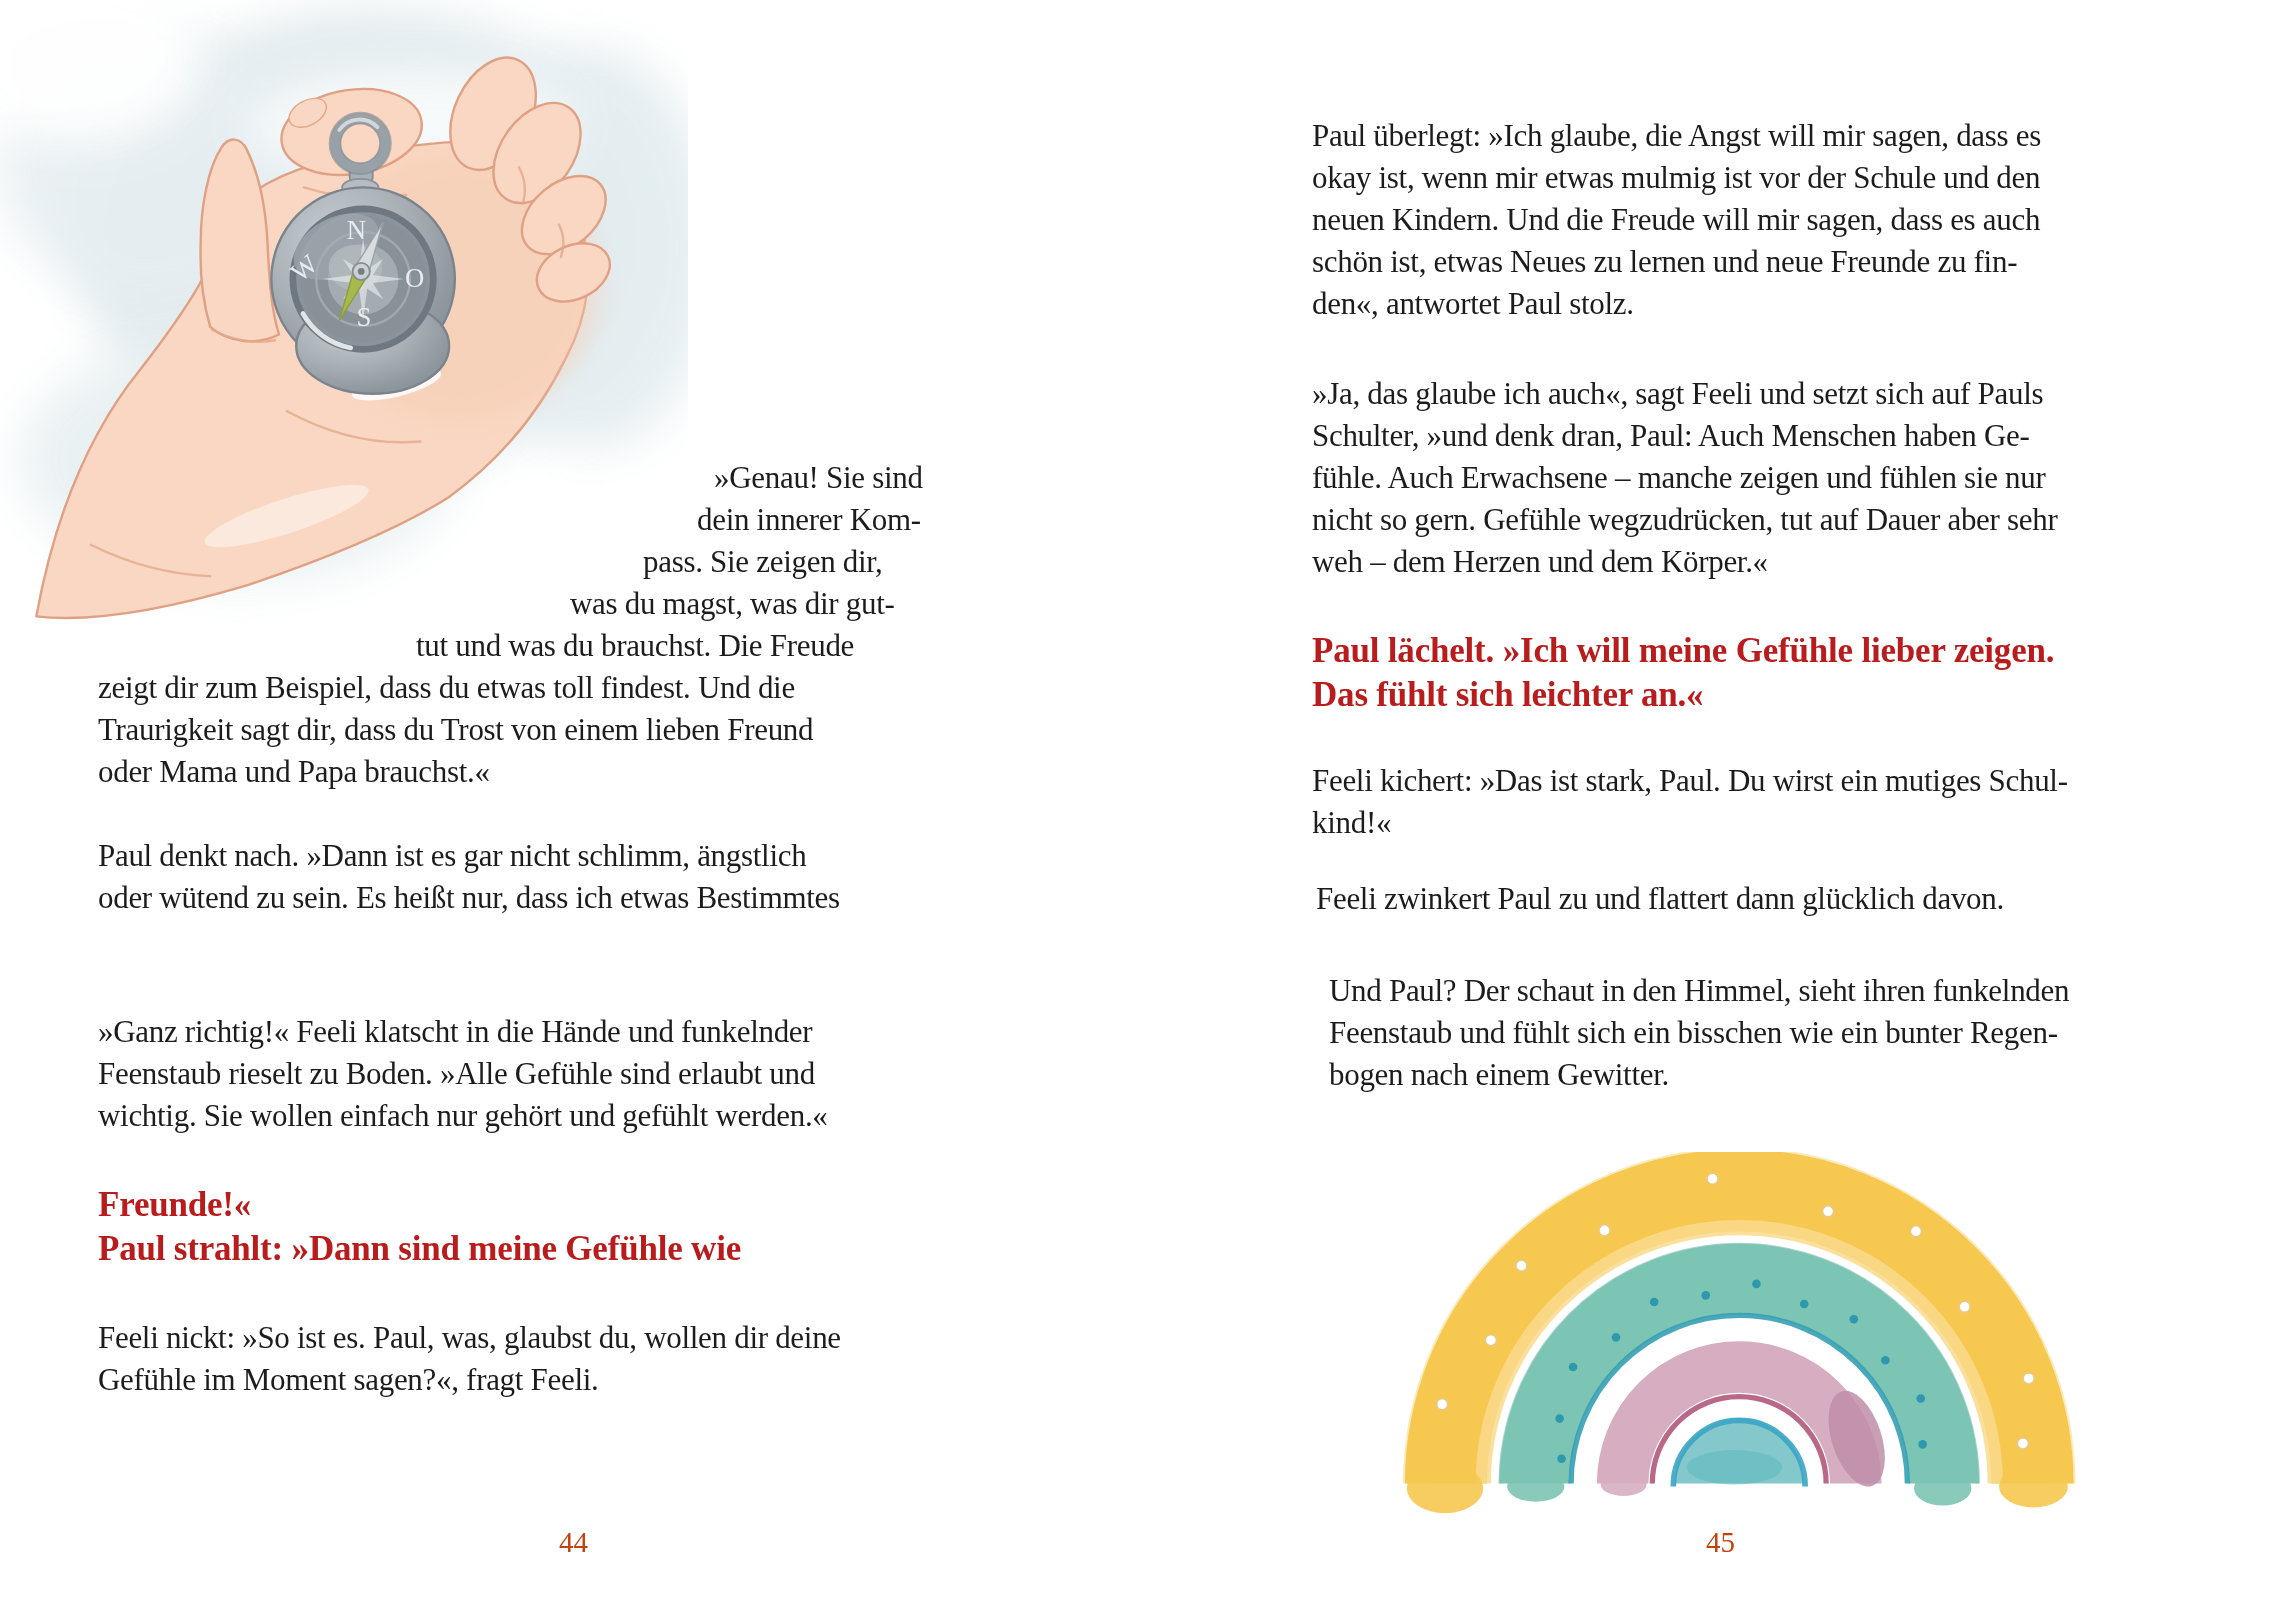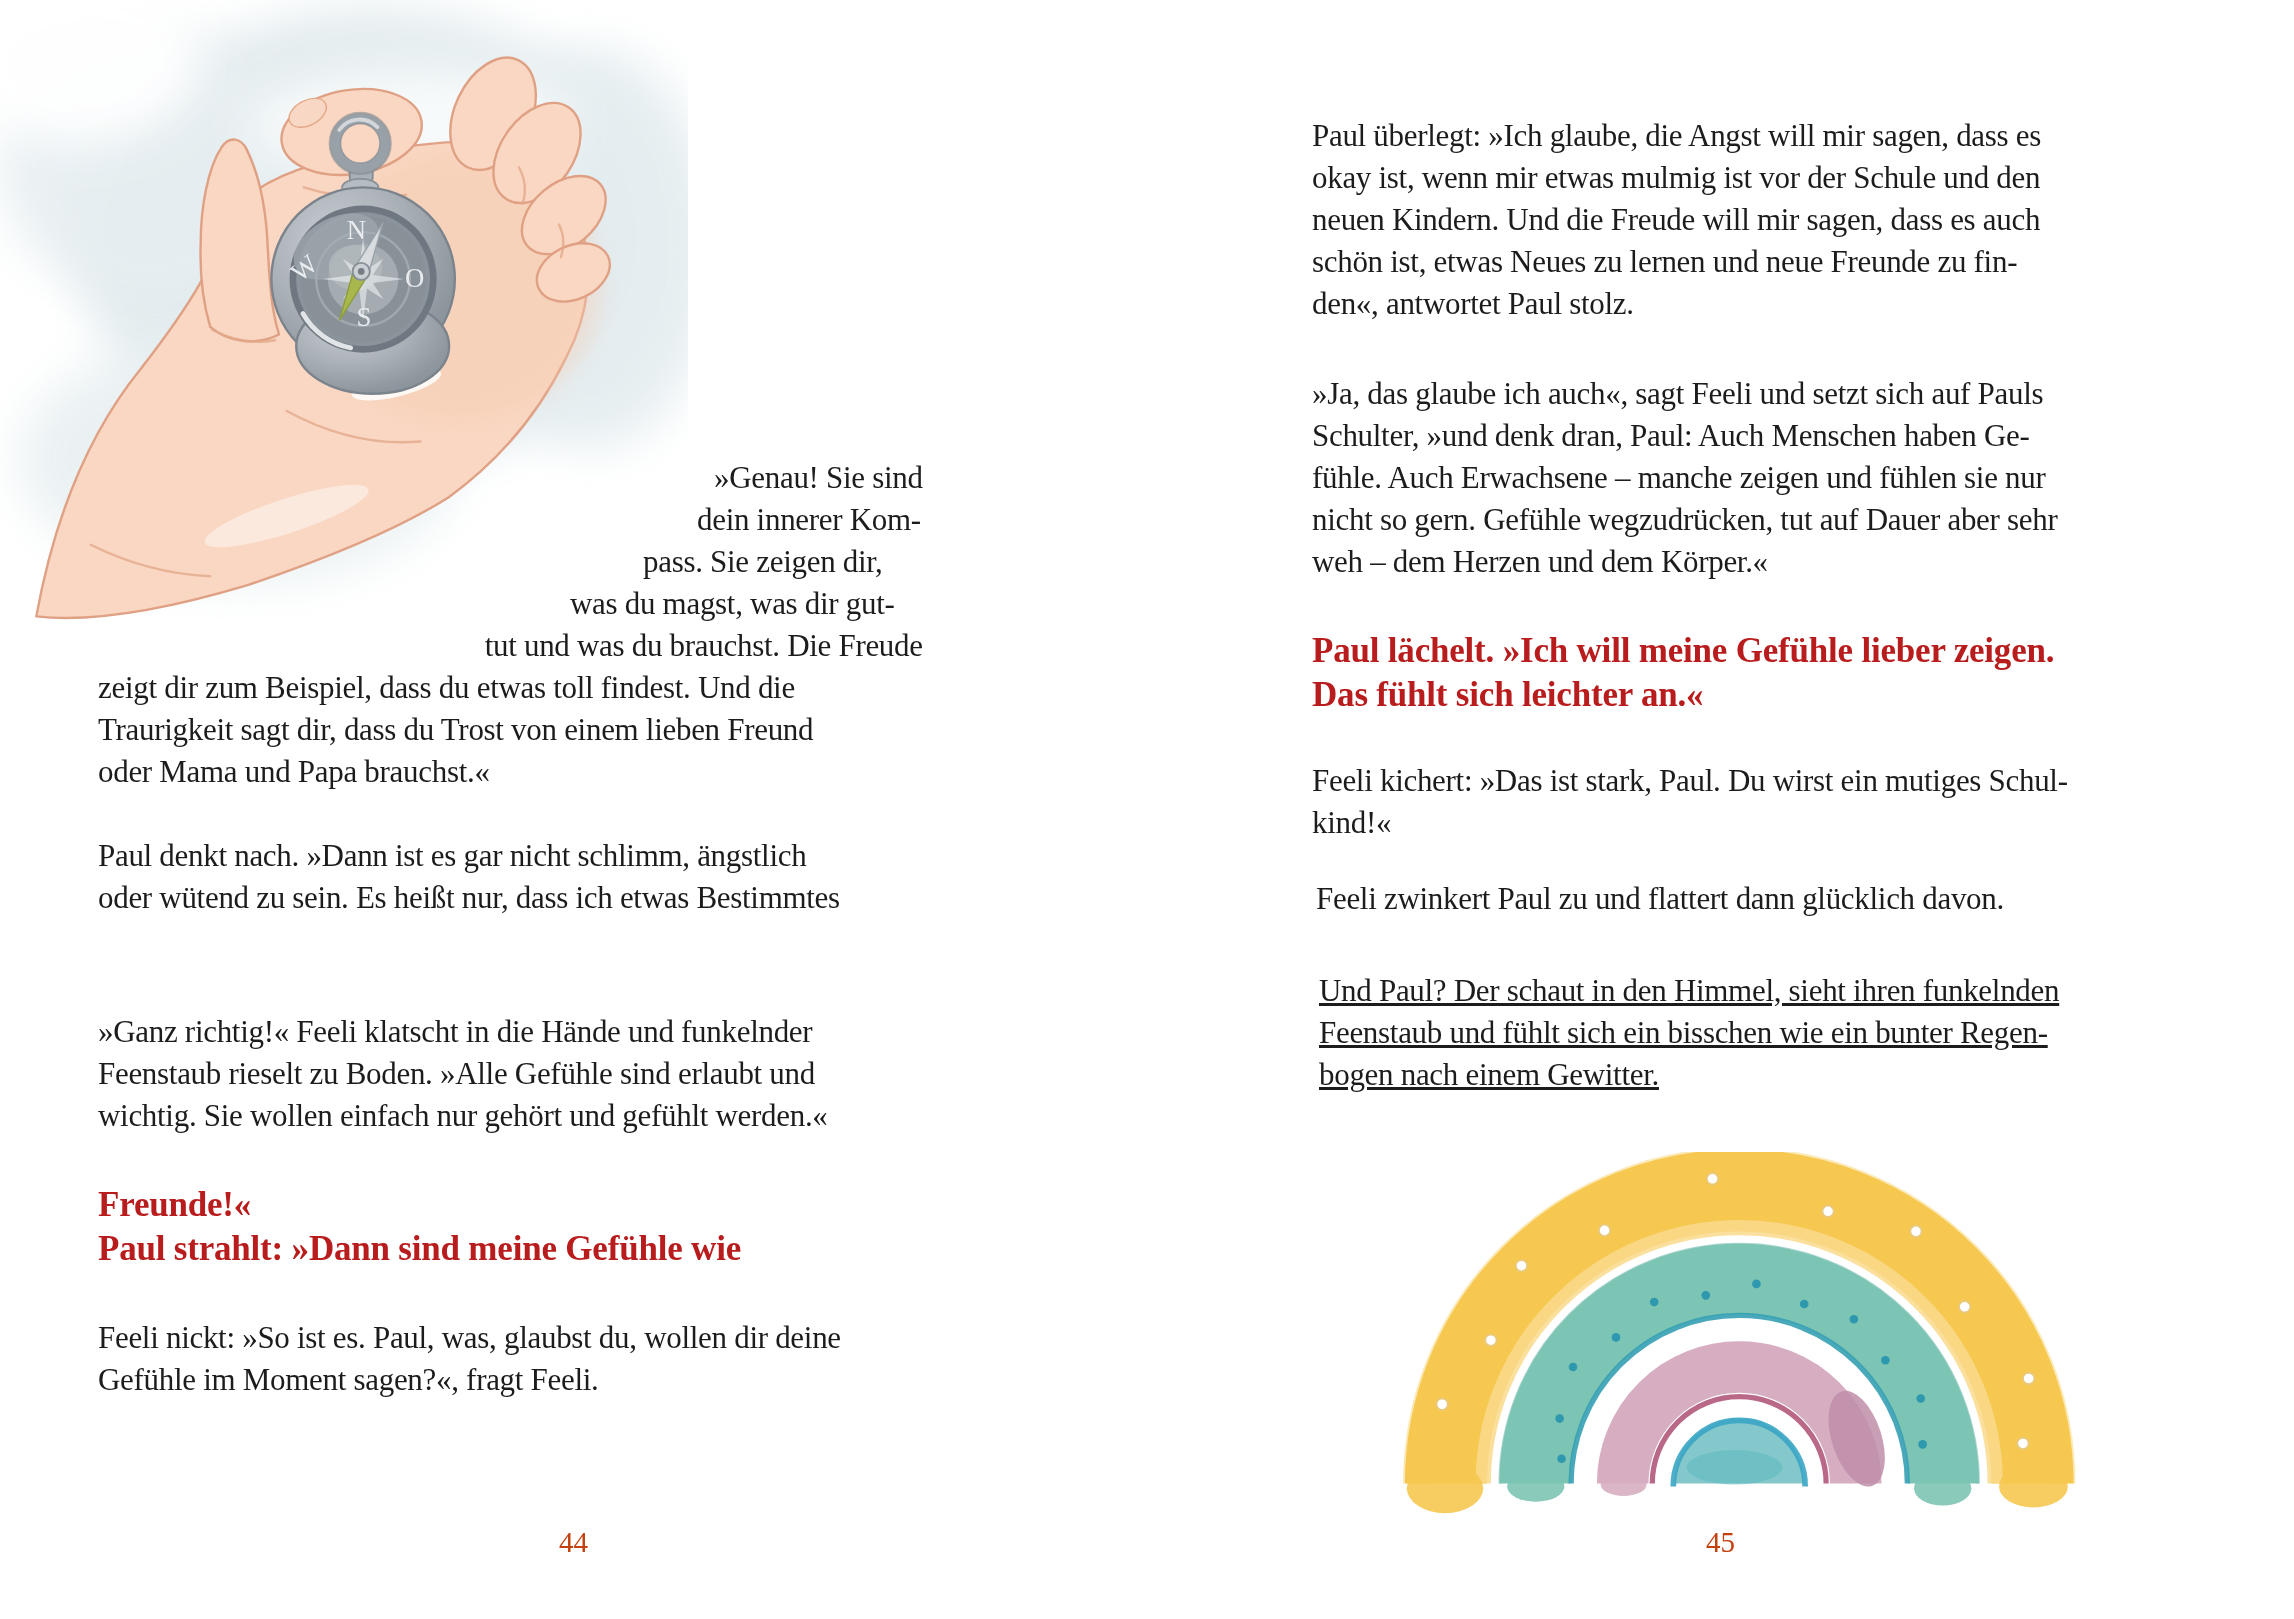--- a/index.html
+++ b/index.html
@@ -8,34 +8,34 @@
   .page{position:absolute;top:0;height:1619px;width:1147px;}
   #pL{left:0;}
   #pR{left:1147px;}
   .para{position:absolute;margin:0;font-size:31px;line-height:42px;
         letter-spacing:-0.3px;white-space:nowrap;}
   .para .ln{display:block;}
   .heading{font-weight:bold;font-size:35px;line-height:44px;color:#b91c1c;
            letter-spacing:-0.2px;}
   
   .w0{padding-left:616px;} .w1{padding-left:599px;} .w2{padding-left:545px;}
-  .w3{padding-left:472px;} .w4{padding-left:318px;text-align:right;}
+  .w3{padding-left:472px;} .w4{padding-left:318px;}
   
   #pL .pwrap{top:457px;left:98px;}
   #pL .p2{top:835px;left:98px;}
   #pL .p3{top:1011px;left:98px;}
   #pL .ph{top:1183px;left:98px;}
   #pL .p4{top:1317px;left:98px;}
   
   #pR .p1{top:115px;left:165px;}
   #pR .p2{top:373px;left:165px;}
   #pR .ph{top:629px;left:165px;}
   #pR .p3{top:760px;left:165px;}
   #pR .p4{top:878px;left:169px;text-align:center;}
-  #pR .p5{top:970px;left:172px;text-decoration:underline;}
+  #pR .p5{top:970px;left:182px;}
   .pagenum{position:absolute;top:1526px;left:430px;width:287px;margin:0;
            text-align:center;font-size:29px;color:#c2410c;}
   .illu{position:absolute;}
   #hand-illu{left:0;top:0;}
   #rainbow-illu{left:234px;top:1152px;}
 </style>
 </head>
 <body>
 
 <section class="page" id="pL">

